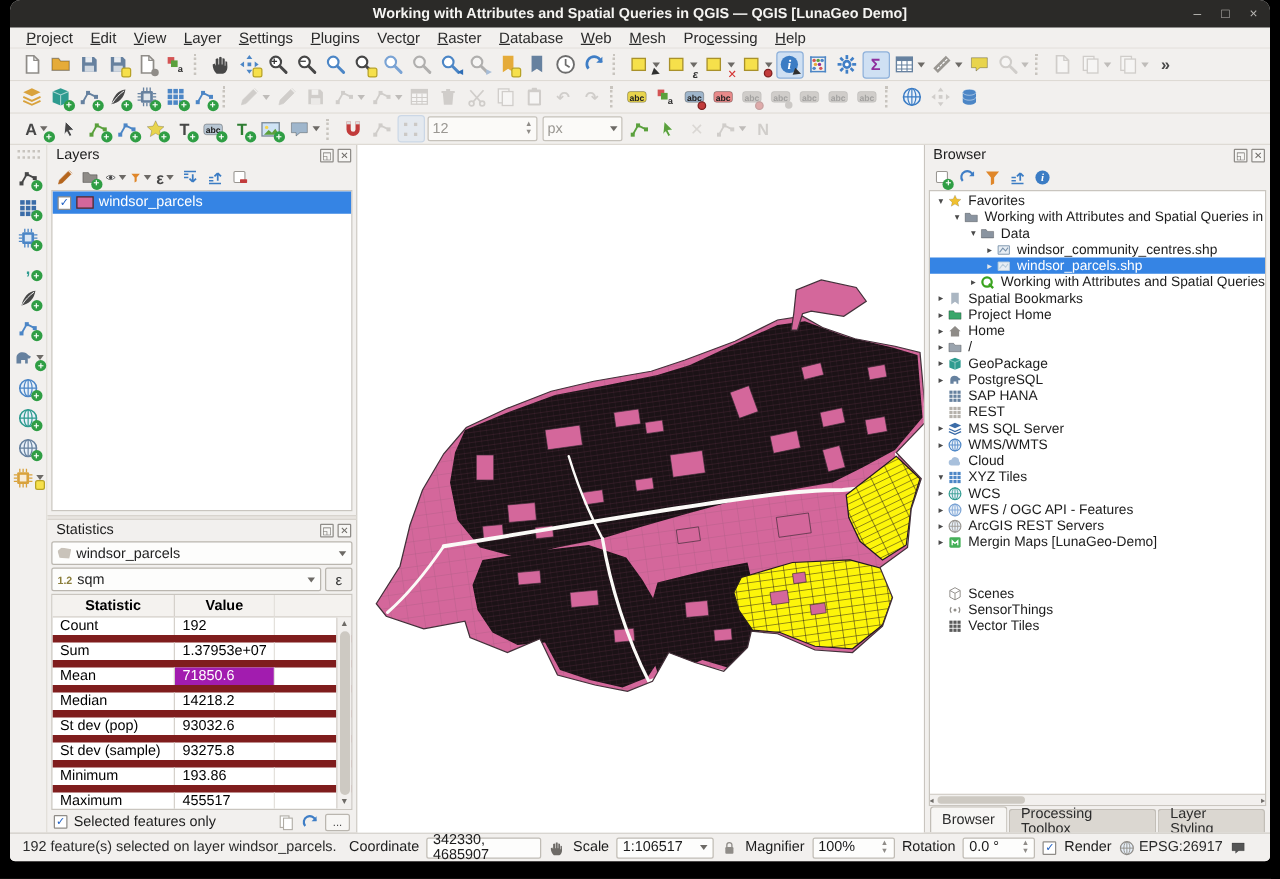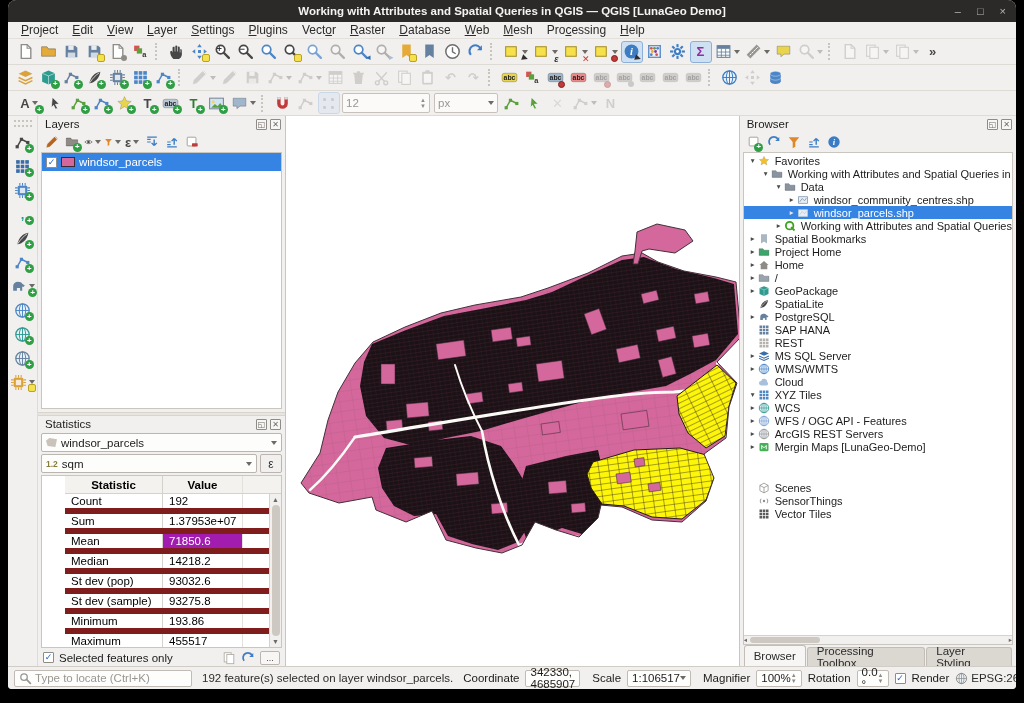--- a/index.html
+++ b/index.html
@@ -80,21 +80,21 @@
     display:flex;align-items:center;font-size:11.5px;color:#222;padding:0 4px;gap:4px;flex:0 0 19px;}
   .combo .car{margin-left:auto;width:0;height:0;border-left:3.5px solid transparent;
     border-right:3.5px solid transparent;border-top:4px solid #6d6a66;}
   .fieldrow{display:flex;flex:0 0 21px;align-items:stretch;}
   .fieldrow .combo{flex:1;}
   .eps-btn{width:22px;height:19px;margin:1px 3px 1px 0;border:1px solid #bab6af;border-radius:2px;
     background:#f2f0ee;display:flex;align-items:center;justify-content:center;font-size:12px;color:#333;}
   .num-ic{color:#8a7d3a;font-size:8.5px;font-weight:bold;}
   .poly-ic{width:11px;height:9px;background:#c9c3ba;clip-path:polygon(0 30%,30% 0,100% 15%,85% 100%,15% 90%);}
   #stat-table{flex:1;margin:1px 3px 1px;background:#fff;border:1px solid #c9c5bf;position:relative;
-    font-size:11.5px;overflow:hidden;padding-left:23px;}
+    font-size:11.5px;overflow:hidden;}
   .st-head{display:flex;height:18px;background:#f4f2ef;border-bottom:1px solid #d5d1cb;font-weight:bold;}
   .st-head div{display:flex;align-items:center;justify-content:center;}
   .st-c1{width:98px;border-right:1px solid #d5d1cb;}
   .st-c2{width:80px;border-right:1px solid #e4e1dc;}
   .st-row{display:flex;height:20px;border-bottom:6px solid #7f1d1d;}
   .st-row .st-c1{display:flex;align-items:center;padding-left:6px;justify-content:flex-start;}
   .st-row .st-c2{display:flex;align-items:center;padding-left:6px;}
   .st-c2.hl{background:#a21caf;color:#fff;}
   .vscroll{position:absolute;right:0;top:18px;bottom:0;width:12px;background:#f2f0ee;
     border-left:1px solid #d5d1cb;display:flex;flex-direction:column;align-items:center;
@@ -1319,29 +1319,20 @@
               <div class="tr-row" style="padding-left: 4px;">
                 <span class="tr-arrow">▸</span>
                 <span class="tr-ic">
                   <svg style="color: rgb(46, 155, 143);">
                     <use href="#s-box"></use>
                   </svg>
                 </span>
                 <span>GeoPackage</span>
               </div>
               <div class="tr-row" style="padding-left: 4px;">
-                <span class="tr-arrow"></span>
-                <span class="tr-ic">
-                  <svg style="color: rgb(71, 71, 71);">
-                    <use href="#s-feather"></use>
-                  </svg>
-                </span>
-                <span>SpatiaLite</span>
-              </div>
-              <div class="tr-row" style="padding-left: 4px;">
                 <span class="tr-arrow">▸</span>
                 <span class="tr-ic">
                   <svg style="color: rgb(102, 129, 159);">
                     <use href="#s-elephant"></use>
                   </svg>
                 </span>
                 <span>PostgreSQL</span>
               </div>
               <div class="tr-row" style="padding-left: 4px;">
                 <span class="tr-arrow"></span>
@@ -1471,26 +1462,20 @@
       </div>
       <div id="dock-tabs">
           <div class="dtab active">Browser</div>
           <div class="dtab">Processing Toolbox</div>
           <div class="dtab">Layer Styling</div>
         </div>
     </div>
   </div>
 
   <div id="statusbar">
-    <div id="locator">
-      <svg class="sb-ic" style="color:#9a9792">
-          <use href="#s-mag"></use>
-        </svg>
-      <span>Type to locate (Ctrl+K)</span>
-    </div>
     <span id="sb-msg">192 feature(s) selected on layer windsor_parcels.</span>
     <span class="sb-lab">Coordinate</span>
     <div class="sb-field" style="width:92px">
       <span>342330, 4685907</span>
     </div>
     <svg class="sb-ic" style="color:#6d6a66">
         <use href="#s-hand"></use>
       </svg>
     <span class="sb-lab">Scale</span>
     <div class="sb-field" style="width:78px">

